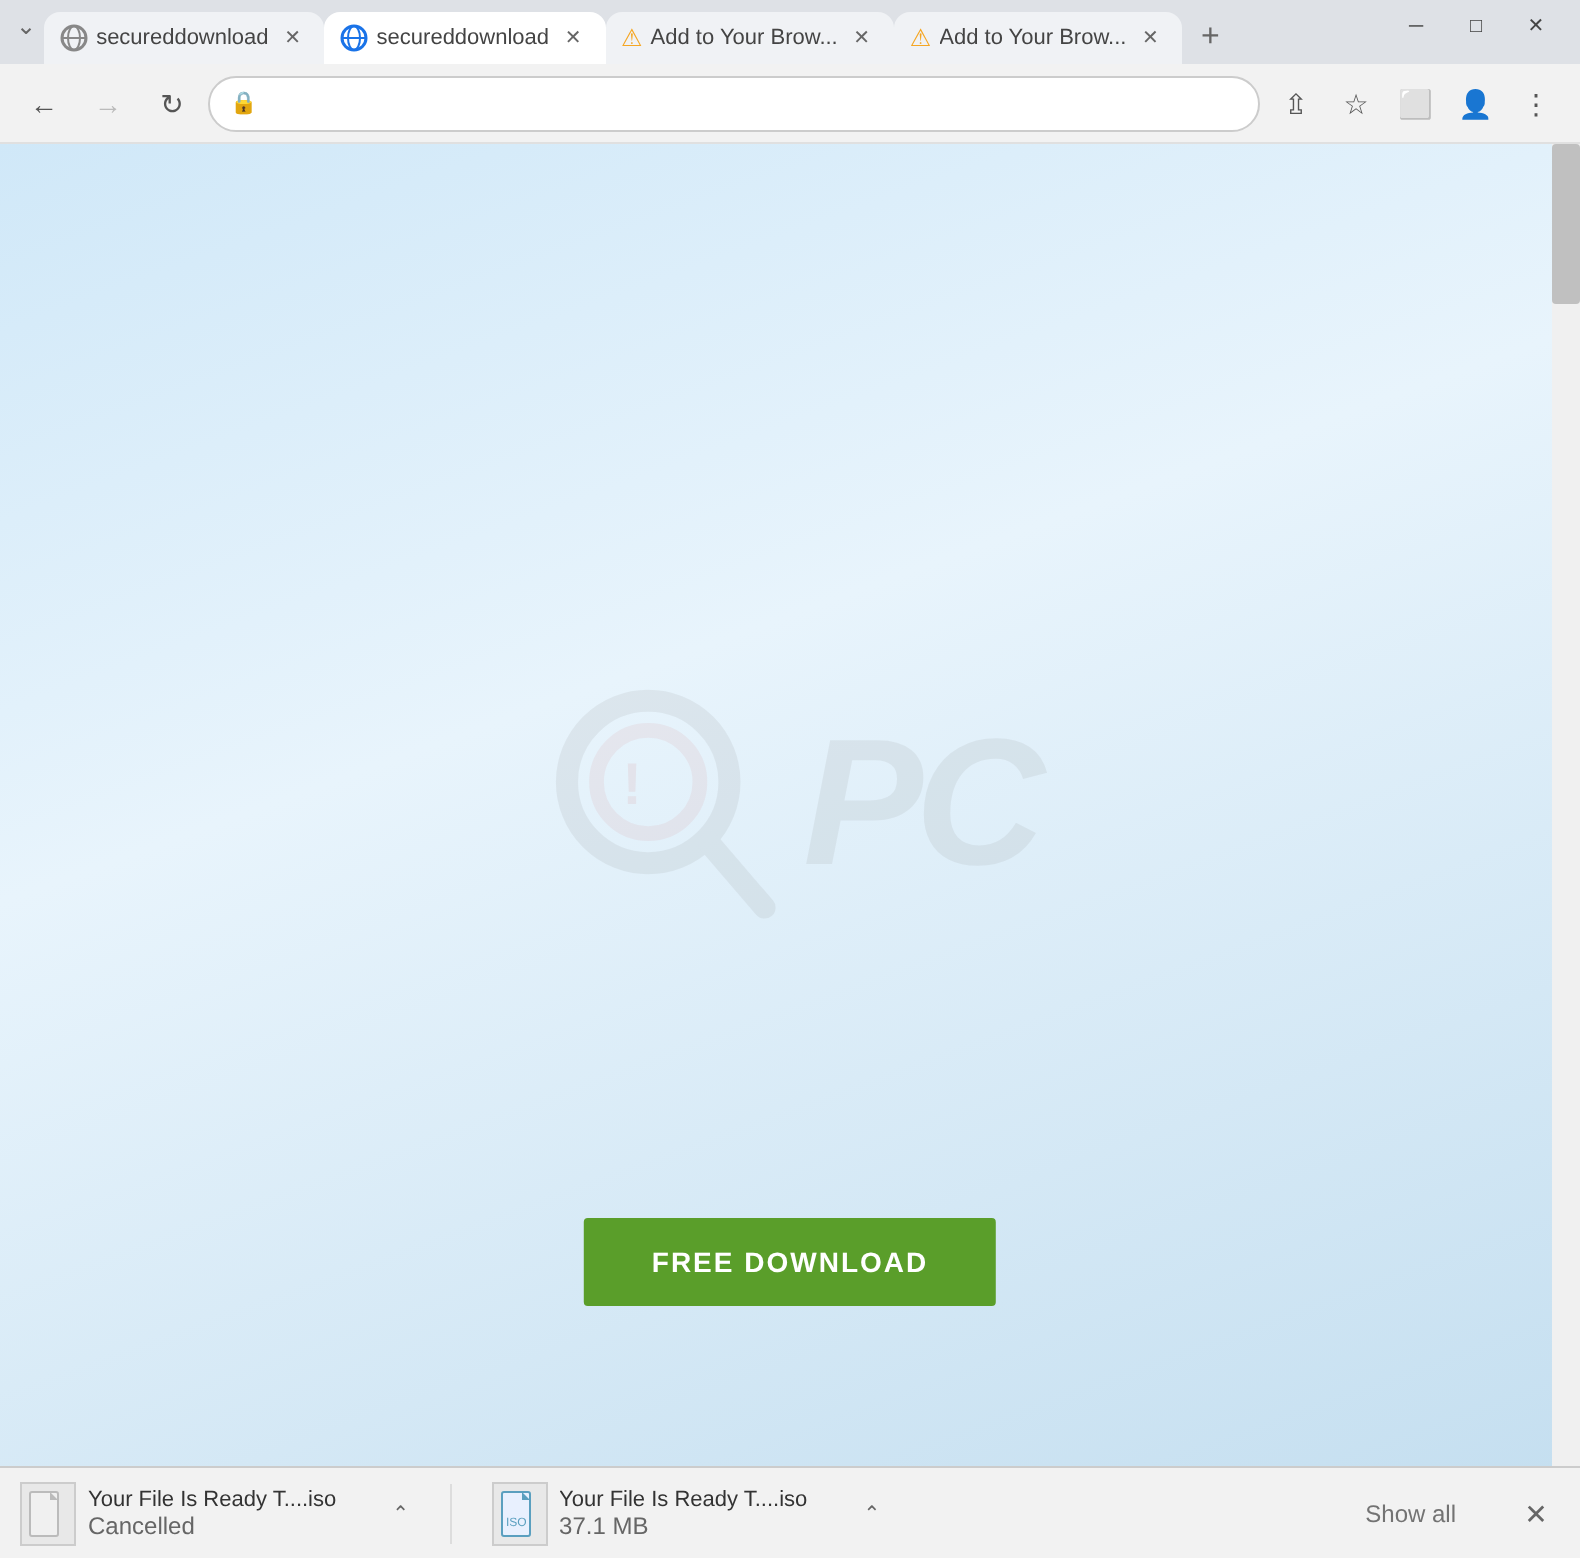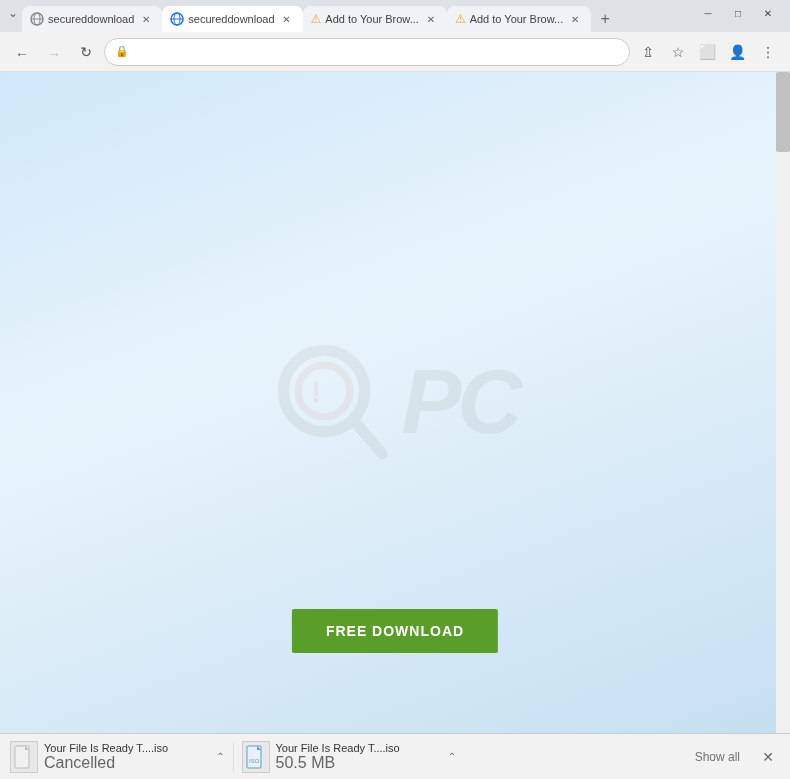--- a/index.html
+++ b/index.html
@@ -302,21 +302,21 @@
     }
 
     
     .download-bar {
       height: 46px;
       background: #f2f2f2;
       border-top: 1px solid #ccc;
       display: flex;
       align-items: center;
       padding: 16px 10px;
-      gap: 8px;
+      gap: 20px;
     }
 
     .download-item {
       display: flex;
       align-items: center;
       gap: 6px;
       flex: 1;
       max-width: 220px;
     }
 
@@ -343,21 +343,21 @@
       font-size: 11px;
       color: #333;
       font-weight: 500;
       white-space: nowrap;
       overflow: hidden;
       text-overflow: ellipsis;
       max-width: 150px;
     }
 
     .download-status {
-      font-size: 16px;
+      font-size: 12px;
       color: #666;
     }
 
     .download-chevron {
       color: #666;
       font-size: 10px;
       cursor: pointer;
     }
 
     .download-item-divider {
@@ -529,21 +529,21 @@
     <div class="download-item">
       <div class="download-file-icon">
         <svg width="20" height="24" viewBox="0 0 20 24">
           <rect x="1" y="1" width="14" height="22" rx="1" fill="#e8f0fe" stroke="#5a9fbf" stroke-width="1"></rect>
           <polygon points="11,1 15,5 11,5" fill="#5a9fbf"></polygon>
           <text x="3" y="18" font-size="6" fill="#5a9fbf">ISO</text>
         </svg>
       </div>
       <div class="download-info">
         <div class="download-filename">Your File Is Ready T....iso</div>
-        <div class="download-status">50.5 MB</div>
+        <div class="download-status">37.1 MB</div>
       </div>
       <span class="download-chevron">⌃</span>
     </div>
 
     <div class="spacer"></div>
 
     <span class="show-all-btn">Show all</span>
 
     <div class="download-bar-close">
       <span>✕</span>

